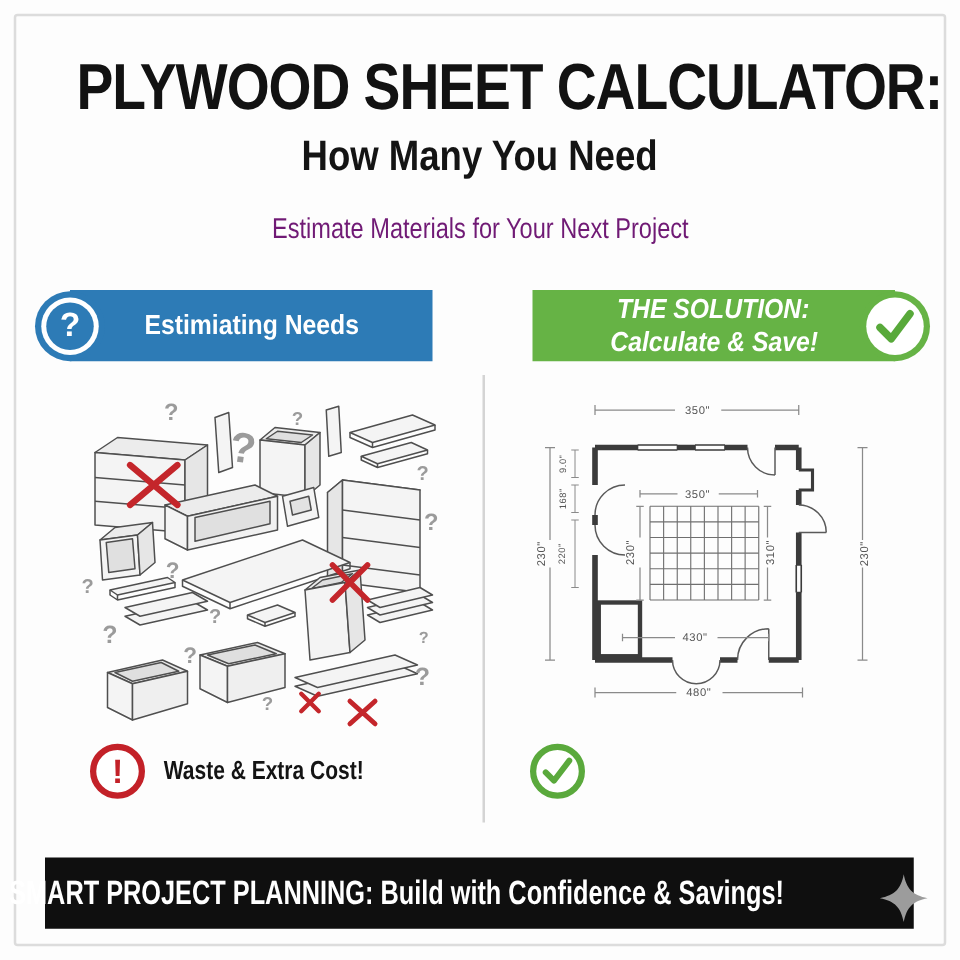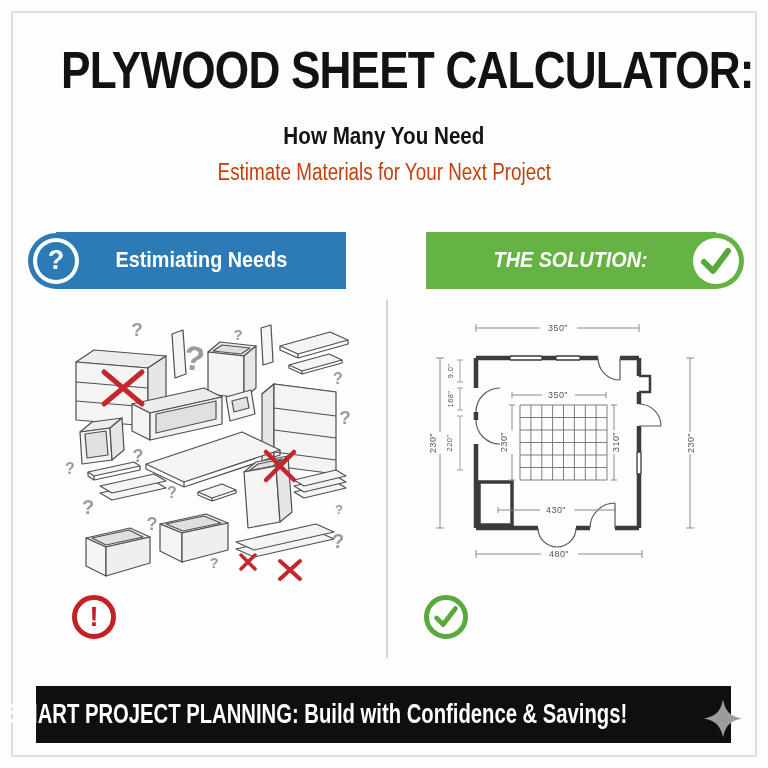--- a/index.html
+++ b/index.html
@@ -15,22 +15,22 @@
   
   .cx { display:inline-block; white-space:nowrap; transform-origin:50% 50%; }
   .sx85 { transform:scaleX(.85); } .sx86 { transform:scaleX(.86); }
   .sx82 { transform:scaleX(.82); } .sx90 { transform:scaleX(.90); }
   .sx80l { transform:scaleX(.80); transform-origin:0 50%; }
   .sx75 { transform:scaleX(.75); }
 
   
   .hdr { position:absolute; top:44px; left:0; width:768px; text-align:center;text-decoration:underline; }
   .title { font-size:52px; font-weight:bold; line-height:1; color:#121212; letter-spacing:-1px; }
-  .subtitle { font-size:24px; font-weight:bold; margin-top:28px; line-height:1; color:#141414; }
-  .tagline { font-size:23px; font-weight:400; margin-top:13px; line-height:1; color:#c2410c; }
+  .subtitle { font-size:34px; font-weight:bold; margin-top:12px; line-height:1; color:#141414; }
+  .tagline { font-size:23px; font-weight:400; margin-top:29px; line-height:1; color:#701a75; }
 
   
   .banner {
     position:absolute; top:232px; width:290px; height:57px;
     display:flex; flex-direction:column; justify-content:center; align-items:center;
     color:#fff; font-weight:bold; font-size:22px; line-height:1.2; text-align:center;
   }
   .banner.problem  { left:56px;  background:#2d7bb6; }
   .banner.solution { left:426px; background:#66b345;font-style:italic; }
 
@@ -96,20 +96,21 @@
 
   <div class="banner solution">
     <div class="badge c">
       <div class="badge-in">
         <svg width="44" height="44" viewBox="0 0 44 44">
           <polyline points="10,23 19,32 34,12" fill="none" stroke="#58a93a" stroke-width="6" stroke-linecap="round" stroke-linejoin="round"></polyline>
         </svg>
       </div>
     </div>
     <div><span class="cx sx90">THE SOLUTION:</span></div>
+    <div><span class="cx sx90">Calculate &amp; Save!</span></div>
   </div>
 
   <div class="divider"></div>
 
   <svg class="sketch" viewBox="0 0 320 285">
     <g stroke="#4f4f4f" stroke-width="1.2" stroke-linejoin="round" fill="#f4f4f4">
 
       <polygon points="34,62 52,50 124,56 106,68" fill="#ececec"></polygon>
       <polygon points="34,62 106,68 106,126 34,120"></polygon>
       <path d="M34,82 L106,88 M34,101 L106,107" fill="none"></path>
@@ -252,20 +253,21 @@
       <text class="dim" transform="translate(197,140) rotate(-90)">310"</text>
       <text class="dim" x="134" y="211">430"</text>
       <text class="dims" transform="translate(31,69) rotate(-90)">9.0"</text>
       <text class="dims" transform="translate(31,97) rotate(-90)">168"</text>
       <text class="dims" transform="translate(30,141) rotate(-90)">220"</text>
     </g>
   </svg>
 
   <div class="caption problem">
     <div class="ring red">!</div>
+    <div class="cap-text"><span class="cx sx80l">Waste &amp; Extra Cost!</span></div>
   </div>
   <div class="caption solution">
     <div class="ring green">
       <svg width="36" height="36" viewBox="0 0 36 36">
         <polyline points="8,19 15,26 28,9" fill="none" stroke="#5aa93c" stroke-width="5" stroke-linecap="round" stroke-linejoin="round"></polyline>
       </svg>
     </div>
   </div>
 
   <div class="footer-banner">

